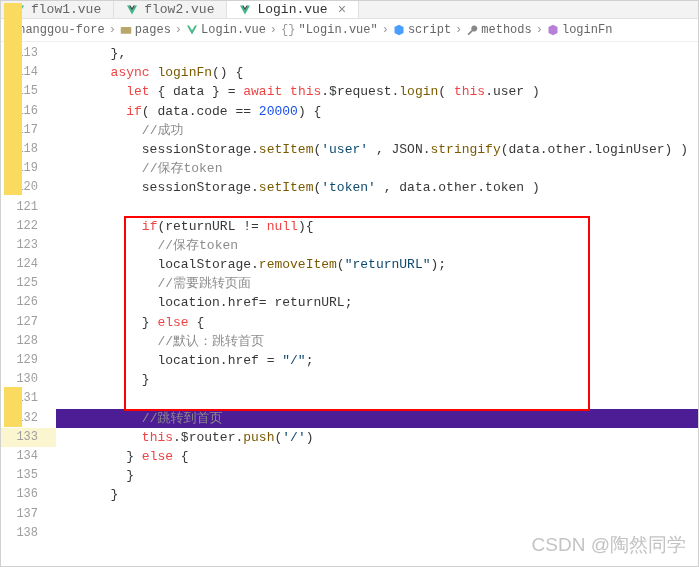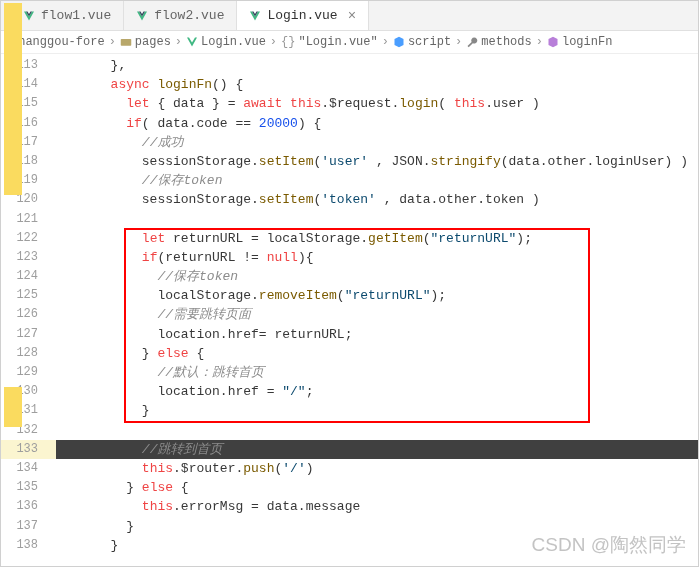--- a/index.html
+++ b/index.html
@@ -1,36 +1,36 @@
 <!DOCTYPE html>
 <html><head>
 <meta charset="utf-8">
 <style>
 * { margin: 0; padding: 0; box-sizing: border-box; }
 body { font-family: Consolas, 'Courier New', monospace; font-size: 13px; background: #fff; width: 699px; height: 567px; overflow: hidden; border: 1px solid #d0d0d0; position: relative; }
-.tabs { display: flex; background: #f3f3f3; border-bottom: 1px solid #e0e0e0; height: 30px; padding-left: 10px; }
+.tabs { display: flex; background: #f3f3f3; border-bottom: 1px solid #e0e0e0; height: 18px; }
 .tab { display: flex; align-items: center; padding: 0 12px; border-right: 1px solid #e0e0e0; cursor: pointer; gap: 6px; color: #666; }
 .tab.active { background: #fff; color: #333; }
 .vue-icon { width: 12px; height: 12px; }
 .close-x { font-size: 14px; color: #888; margin-left: 4px; }
 .breadcrumb { display: flex; align-items: center; padding: 4px 10px; font-size: 12px; color: #666; border-bottom: 1px solid #eee; gap: 4px; }
 .bc-sep { color: #999; }
 .bc-item { display: flex; align-items: center; gap: 3px; }
 .bc-icon { width: 12px; height: 12px; }
 .editor { display: flex; height: calc(100% - 56px); }
 .gutter { width: 55px; background: #fff; text-align: right; color: #9e9e9e; font-size: 12px; padding-top: 2px; user-select: none; }
 .gutter div { height: 19.2px; line-height: 19.2px; padding-right: 18px; }
 .code { flex: 1; padding-top: 2px; position: relative; }
 .line { height: 19.2px; line-height: 19.2px; white-space: pre; font-size: 13px; color: #383838; }
 .kw { color: #ef4444; }
 .fn { color: #7a5a00; }
 .str { color: #0c4a6e; }
 .num { color: #1750eb; }
-.cmt { color: #8c8c8c; font-style: italic; }
-.hl { background: #404040; display: inline-block; width: 100%; }
+.cmt { color: #8c8c8c; }
+.hl { background: #4c1d95; display: inline-block; width: 100%; }
 .lh { background: #fbf5d0; }
 .redbox { position: absolute; border: 2px solid #ff0000; left: 68px; top: 174px; width: 466px; height: 195px; pointer-events: none; }
 .yellowbar { position: absolute; left: 3px; width: 4px; background: #fadb5f; }
 .watermark { position: absolute; bottom: 8px; right: 12px; color: rgba(180,180,180,0.8); font-size: 19px; font-family: sans-serif; }
 </style>
 </head>
 <body>
 
 <div class="tabs">
   <div class="tab">
@@ -137,34 +137,32 @@
   <div class="code">
 <div class="line"><span>       },</span></div>
 <div class="line">       <span class="kw">async</span> <span class="fn">loginFn</span><span>() {</span></div>
 <div class="line">         <span class="kw">let</span><span> { data } = </span><span class="kw">await</span> <span class="kw">this</span><span>.$request.</span><span class="fn">login</span>( <span class="kw">this</span><span>.user )</span></div>
 <div class="line">         <span class="kw">if</span><span>( data.code == </span><span class="num">20000</span><span>) {</span></div>
 <div class="line">           <span class="cmt">//成功</span></div>
 <div class="line"><span>           sessionStorage.</span><span class="fn">setItem</span>(<span class="str">'user'</span><span> , JSON.</span><span class="fn">stringify</span><span>(data.other.loginUser) )</span></div>
 <div class="line">           <span class="cmt">//保存token</span></div>
 <div class="line"><span>           sessionStorage.</span><span class="fn">setItem</span>(<span class="str">'token'</span><span> , data.other.token )</span></div>
 <div class="line"></div>
-<div class="line">           <span class="kw">let</span><span> returnURL = localStorage.</span><span class="fn">getItem</span>(<span class="str">"returnURL"</span>);</div>
 <div class="line">           <span class="kw">if</span><span>(returnURL != </span><span class="kw">null</span><span>){</span></div>
 <div class="line">             <span class="cmt">//保存token</span></div>
 <div class="line"><span>             localStorage.</span><span class="fn">removeItem</span>(<span class="str">"returnURL"</span>);</div>
 <div class="line">             <span class="cmt">//需要跳转页面</span></div>
 <div class="line"><span>             location.href= returnURL;</span></div>
 <div class="line">           } <span class="kw">else</span> {</div>
 <div class="line">             <span class="cmt">//默认：跳转首页</span></div>
 <div class="line"><span>             location.href = </span><span class="str">"/"</span>;</div>
 <div class="line"><span>           }</span></div>
 <div class="line"></div>
 <div class="line hl">           <span class="cmt">//跳转到首页</span></div>
 <div class="line">           <span class="kw">this</span><span>.$router.</span><span class="fn">push</span>(<span class="str">'/'</span>)</div>
 <div class="line">         } <span class="kw">else</span> {</div>
-<div class="line">           <span class="kw">this</span><span>.errorMsg = data.message</span></div>
 <div class="line"><span>         }</span></div>
 <div class="line"><span>       }</span></div>
     <div class="redbox"></div>
   </div>
 </div>
 
 <div class="watermark">CSDN @陶然同学</div>
 
 </body></html>

